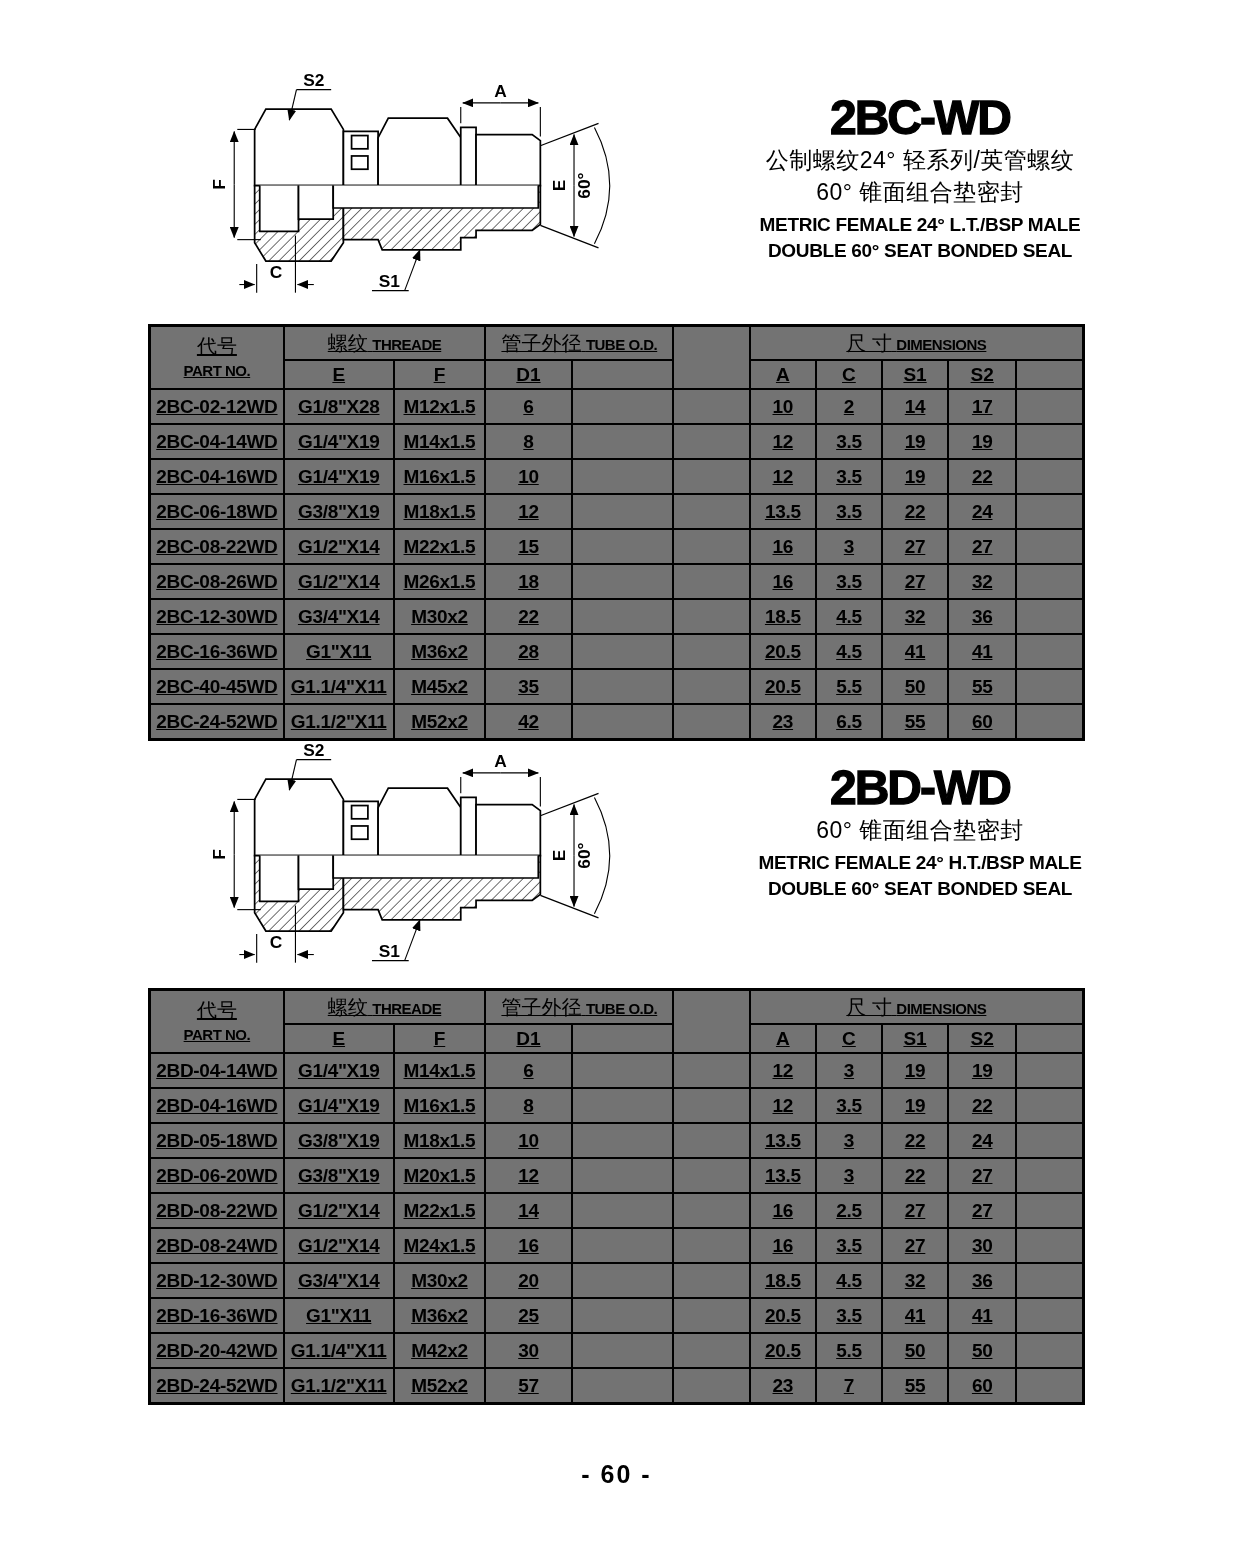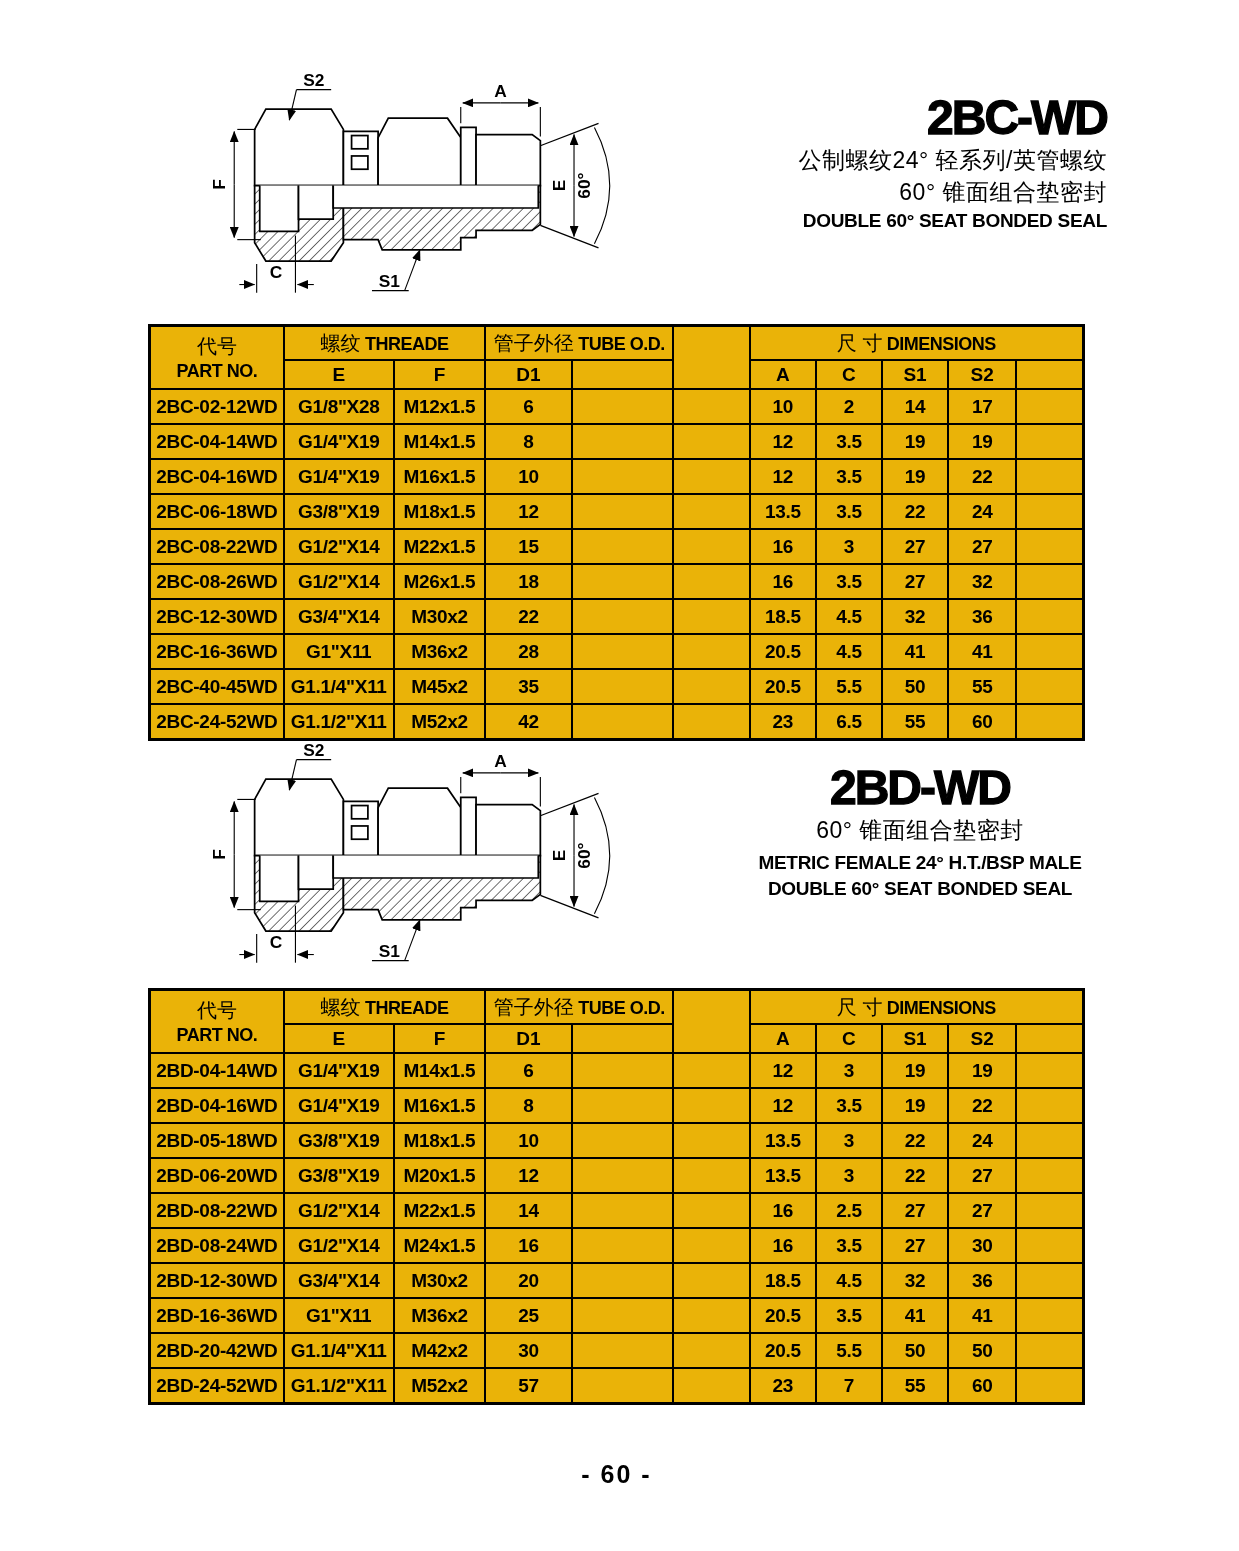--- a/index.html
+++ b/index.html
@@ -20,32 +20,33 @@
   .part-code{
     font-size:48px;font-weight:bold;letter-spacing:-2px;
     -webkit-text-stroke:1.3px #000;line-height:52px;
   }
   .sub-zh{font-size:23px;line-height:32px;letter-spacing:0.5px;}
   .sub-en{font-size:19px;font-weight:bold;line-height:26px;letter-spacing:-0.3px;}
   .sub-en.first{margin-top:4px;}
 
   
   table.spec{
-    border-collapse:collapse;table-layout:fixed;width:937px;background:#eab308;
+    border-collapse:collapse;table-layout:fixed;width:937px;background:#737373;
     border:3px solid #000;
+    text-decoration:underline;
   }
   table.spec th,table.spec td{
     border:2px solid #000;padding:0;text-align:center;vertical-align:middle;
     overflow:hidden;white-space:nowrap;
   }
   table.spec thead tr.hr1 th{height:32px;}
   table.spec thead tr.hr2 th{height:27px;}
   table.spec tbody td{height:33px;font-size:19px;font-weight:bold;letter-spacing:-0.3px;}
   .h-zh{font-size:20px;font-weight:normal;}
-  .h-en{font-size:18px;font-weight:bold;letter-spacing:-0.5px;}
+  .h-en{font-size:15px;font-weight:bold;letter-spacing:-0.5px;}
   .h-sub{font-size:19px;font-weight:bold;}
   .c-part-head .h-zh{display:block;line-height:26px;}
   .c-part-head .h-en{display:block;line-height:24px;}
 
   
   .footer{
     left:148px;top:1460px;width:937px;text-align:center;
     font-size:25px;font-weight:bold;letter-spacing:2px;
   }
 </style>
@@ -112,24 +113,25 @@
     <text class="dwg-label" x="133" y="27" text-anchor="middle">S2</text>
     <text class="dwg-label" x="316" y="38" text-anchor="middle">A</text>
     <text class="dwg-label" x="46" y="124" text-anchor="middle" transform="rotate(-90 46 124)">F</text>
     <text class="dwg-label" x="379" y="125" text-anchor="middle" transform="rotate(-90 379 125)">E</text>
     <text class="dwg-label" x="404" y="125" text-anchor="middle" transform="rotate(-90 404 125)">60°</text>
     <text class="dwg-label" x="96" y="216" text-anchor="middle">C</text>
     <text class="dwg-label" x="207" y="224" text-anchor="middle">S1</text>
   </svg>
 </div>
 
-<div class="abs title-block" style="left:697px;top:92px;text-align:right;">
+<div class="abs title-block" style="left:715px;top:92px;">
   <div class="part-code">2BC-WD</div>
   <div class="sub-zh">公制螺纹24° 轻系列/英管螺纹</div>
   <div class="sub-zh" style="margin-top:0;">60° 锥面组合垫密封</div>
+  <div class="sub-en first">METRIC FEMALE 24° L.T./BSP MALE</div>
   <div class="sub-en">DOUBLE 60° SEAT BONDED SEAL</div>
 </div>
 
 <table class="spec abs" style="left:148px;top:324px;">
   <colgroup>
     <col style="width:132px">
       <col style="width:108px">
       <col style="width:90px">
       <col style="width:85px">
     <col style="width:100px">

